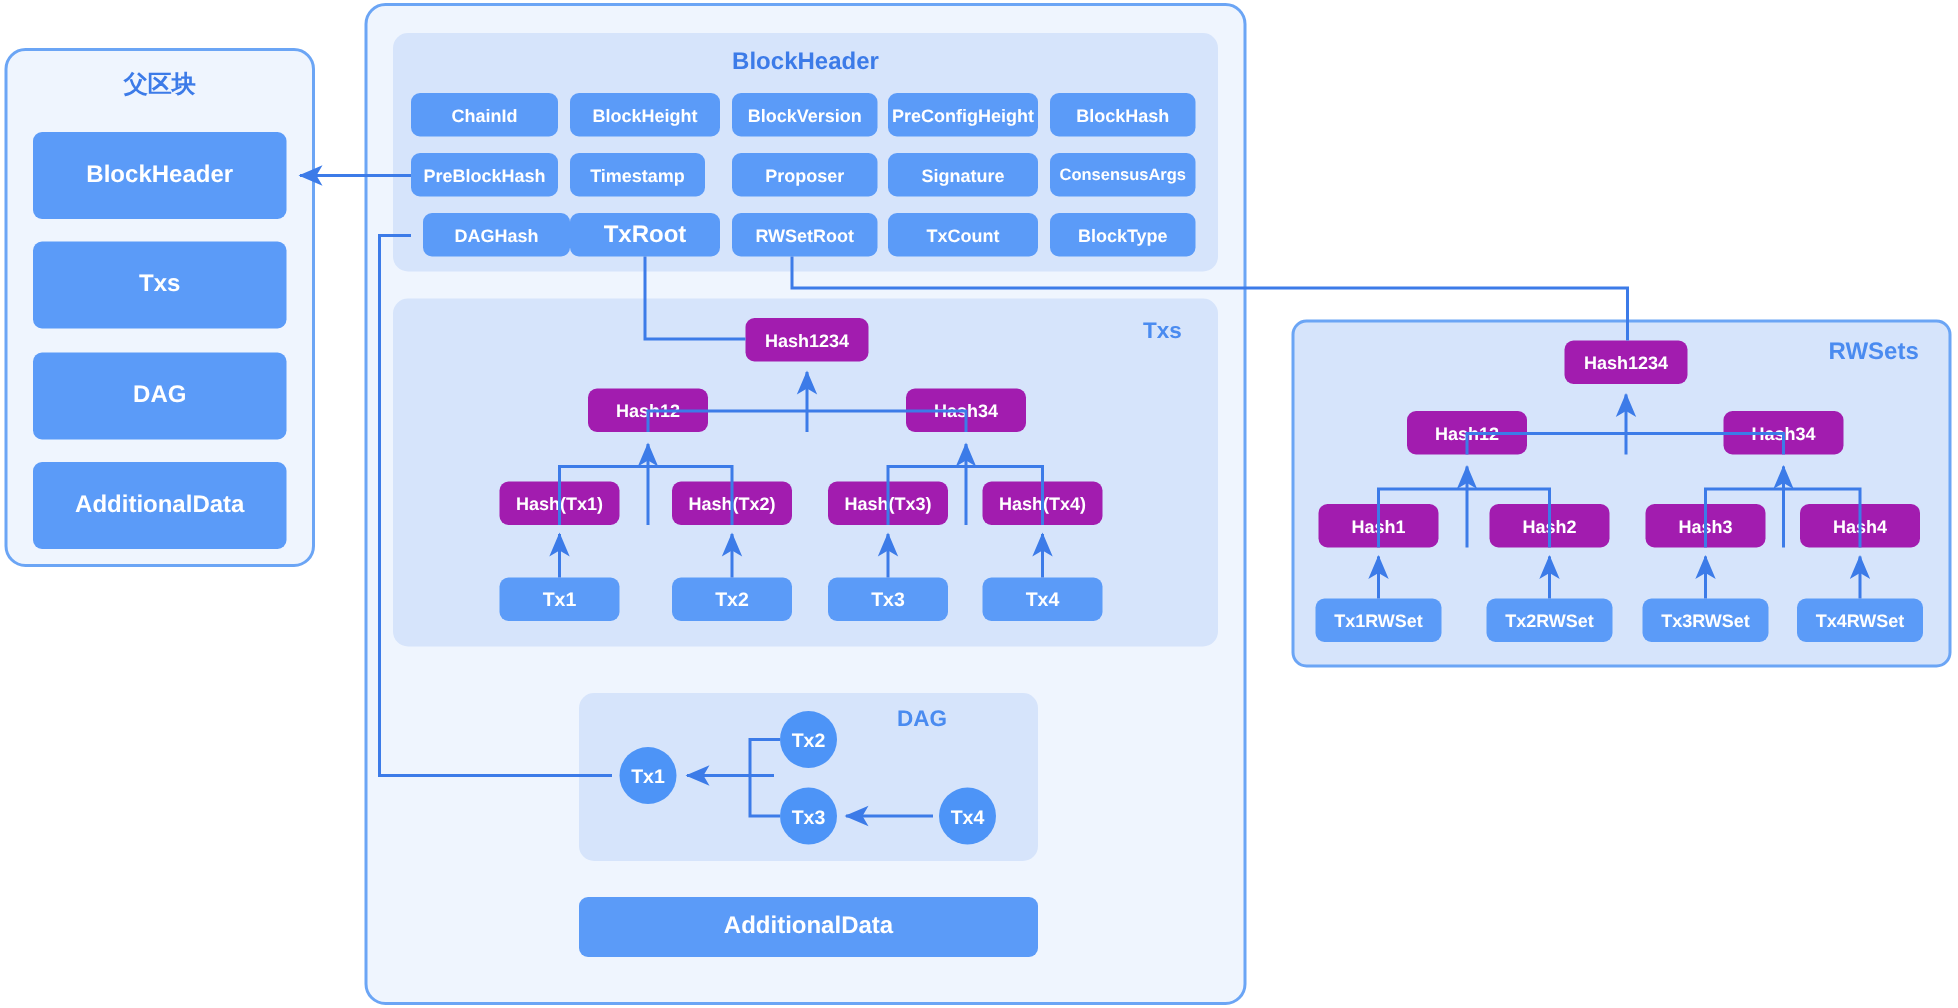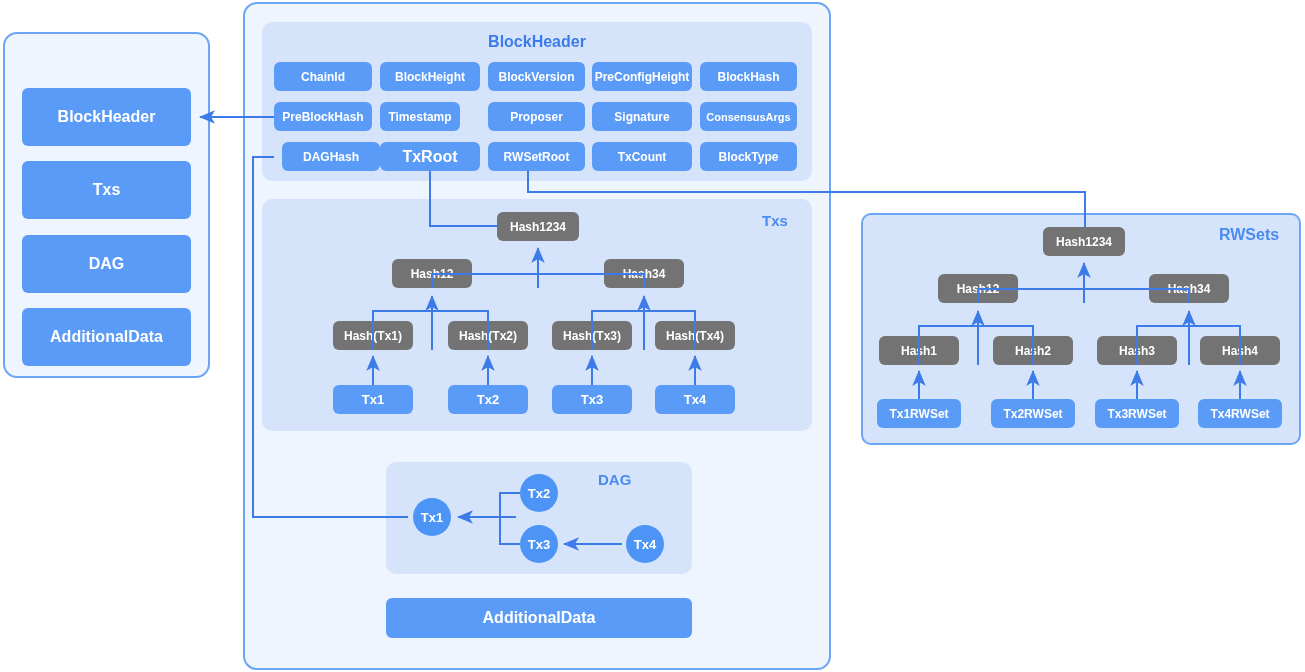--- a/index.html
+++ b/index.html
@@ -19,21 +19,21 @@
     position: absolute;
     display: flex; align-items: center; justify-content: center;
     color: #ffffff;
     font-weight: bold;
     border-radius: 6px;
     text-align: center;
     white-space: nowrap;
     box-sizing: border-box;
   }
   .chip.dark   { background: #5B9BF8; }
-  .chip.light  { background: #737373; }
+  .chip.light  { background: #a21caf; }
 
   .circle {
     position: absolute;
     border-radius: 50%;
     background: #4D94F7;
     color: #fff;
     font-weight: bold;
     font-size: 13px;
     display: flex; align-items: center; justify-content: center;
     box-sizing: border-box;
@@ -80,40 +80,41 @@
     overflow: visible;
   }
 </style>
 </head>
 <body>
 
 <div id="stage">
 
   <div class="card" style="left:3px; top:32px; width:207px; height:346px;">
   </div>
+  <div class="card-title" style="left:3px; top:46px; width:207px;">父区块</div>
 
   <div class="chip dark" style="left:22px; top:88px; width:169px; height:58px; font-size:16px;">BlockHeader</div>
   <div class="chip dark" style="left:22px; top:161px; width:169px; height:58px; font-size:16px;">Txs</div>
   <div class="chip dark" style="left:22px; top:235px; width:169px; height:58px; font-size:16px;">DAG</div>
   <div class="chip dark" style="left:22px; top:308px; width:169px; height:58px; font-size:16px;">AdditionalData</div>
 
   <div class="card" style="left:243px; top:2px; width:588px; height:668px;">
   </div>
 
   <div class="panel" style="left:262px; top:22px; width:550px; height:159px;"></div>
   <div class="card-title" style="left:262px; top:33px; width:550px;">BlockHeader</div>
 
   <div class="chip dark" style="left:274px; top:62px; width:98px; height:29px; font-size:12px;">ChainId</div>
   <div class="chip dark" style="left:380px; top:62px; width:100px; height:29px; font-size:12px;">BlockHeight</div>
   <div class="chip dark" style="left:488px; top:62px; width:97px; height:29px; font-size:12px;">BlockVersion</div>
   <div class="chip dark" style="left:592px; top:62px; width:100px; height:29px; font-size:12px;">PreConfigHeight</div>
   <div class="chip dark" style="left:700px; top:62px; width:97px; height:29px; font-size:12px;">BlockHash</div>
 
   <div class="chip dark" style="left:274px; top:102px; width:98px; height:29px; font-size:12px;">PreBlockHash</div>
-  <div class="chip dark" style="left:380px; top:102px; width:80px; height:29px; font-size:12px;">Timestamp</div>
+  <div class="chip dark" style="left:380px; top:102px; width:90px; height:29px; font-size:12px;">Timestamp</div>
   <div class="chip dark" style="left:488px; top:102px; width:97px; height:29px; font-size:12px;">Proposer</div>
   <div class="chip dark" style="left:592px; top:102px; width:100px; height:29px; font-size:12px;">Signature</div>
   <div class="chip dark" style="left:700px; top:102px; width:97px; height:29px; font-size:11px;">ConsensusArgs</div>
 
   <div class="chip dark" style="left:282px; top:142px; width:98px; height:29px; font-size:12px;">DAGHash</div>
   <div class="chip dark" style="left:380px; top:142px; width:100px; height:29px; font-size:16px;">TxRoot</div>
   <div class="chip dark" style="left:488px; top:142px; width:97px; height:29px; font-size:12px;">RWSetRoot</div>
   <div class="chip dark" style="left:592px; top:142px; width:100px; height:29px; font-size:12px;">TxCount</div>
   <div class="chip dark" style="left:700px; top:142px; width:97px; height:29px; font-size:12px;">BlockType</div>
 

